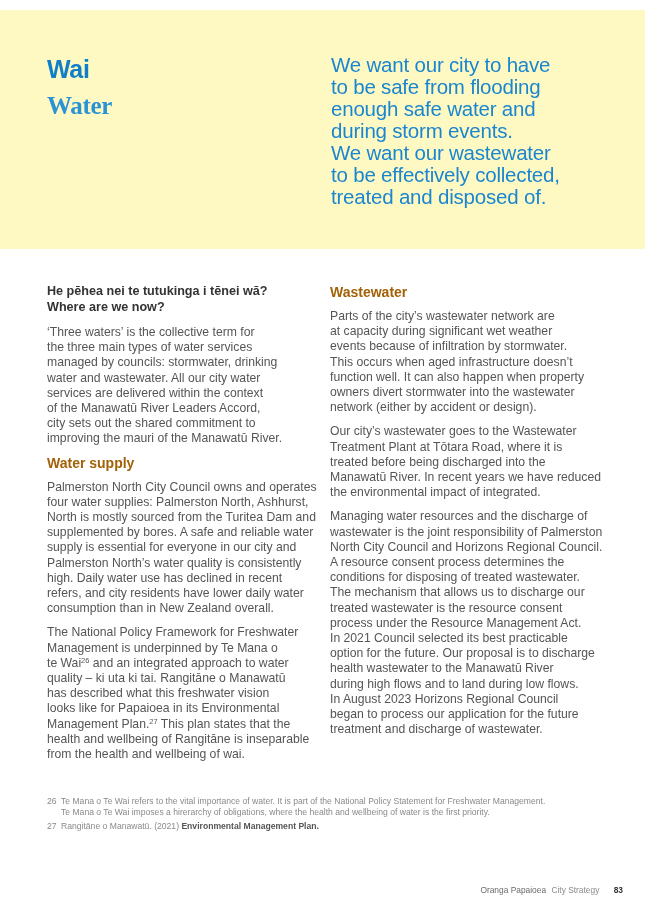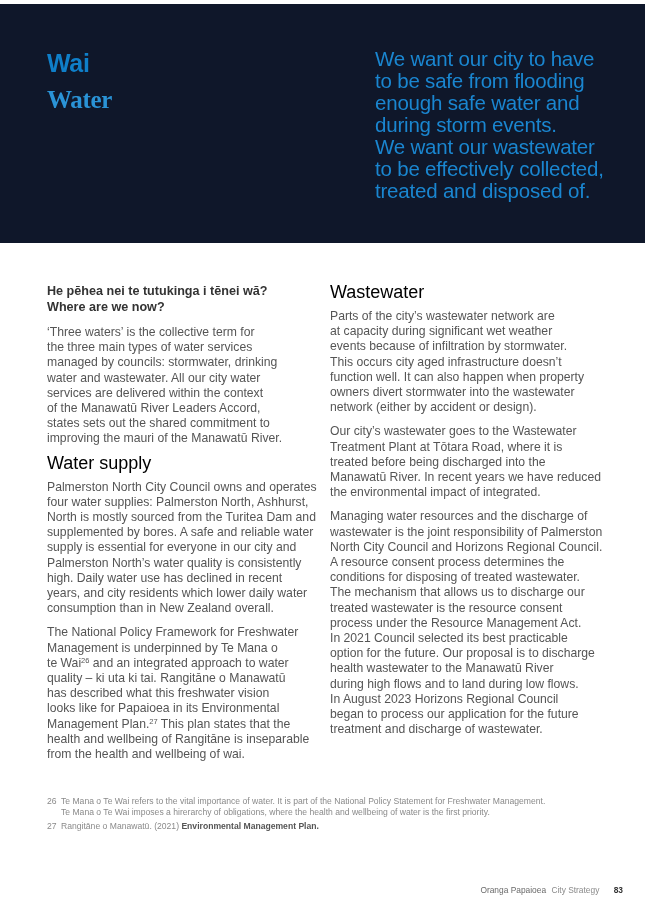--- a/index.html
+++ b/index.html
@@ -1,37 +1,37 @@
 <!DOCTYPE html>
 <html><head>
   <meta charset="utf-8">
   <style>
     html, body { margin: 0; padding: 0; }
     body {
       width: 645px; height: 912px; background: #ffffff; position: relative; overflow: hidden;
       font-family: "Liberation Sans", "DejaVu Sans", sans-serif; color: #4a4a4a;
     }
     .banner {
-      position: absolute; left: 0; top: 4px; width: 645px; height: 239px;
-      background: #0f172a;
+      position: absolute; left: 0; top: 10px; width: 645px; height: 239px;
+      background: #fef9c3;
     }
     .title-block { position: absolute; left: 47px; top: 42px; }
     .title-mi { font-size: 25px; font-weight: bold; color: #0f7fc9; line-height: 34px; letter-spacing: -0.3px; }
     .title-en { font-size: 25px; font-weight: bold; color: #2a93d6; line-height: 34px; margin-top: 3px; letter-spacing: -0.3px; font-family: Liberation Serif, serif; }
     .vision {
       position: absolute; left: 331px; top: 44px; width: 290px;
       font-size: 20.5px; line-height: 22px; color: #1a86d0; letter-spacing: -0.2px;
     }
-    .vision .line { display: block; white-space: nowrap; margin-left: 44px; }
+    .vision .line { display: block; white-space: nowrap; }
     .col { position: absolute; top: 284px; font-size: 12.2px; line-height: 15.2px; color: #555555; }
     .col-left { left: 47px; width: 272px; }
     .col-right { left: 330px; width: 292px; }
     .col .l { display: block; white-space: nowrap; }
     .h-main { font-weight: bold; color: #333333; font-size: 12.6px; line-height: 15.5px; margin-bottom: 10px; }
-    .h-sub { font-weight: normal; color: #000000; font-size: 18px; line-height: 15px; margin-bottom: 9px; }
+    .h-sub { font-weight: bold; color: #a16207; font-size: 14px; line-height: 15px; margin-bottom: 9px; }
     .para { margin-bottom: 9px; }
     sup { font-size: 7.5px; line-height: 0; vertical-align: 4px; }
     .footnotes { position: absolute; left: 47px; top: 796px; font-size: 8.6px; line-height: 11px; color: #8a8a8a; }
     .fn { display: flex; margin-bottom: 1px; }
     .fn-num { width: 14px; flex: none; }
     .fn-text .l { display: block; white-space: nowrap; }
     .fn-bold { font-weight: bold; color: #555555; }
     .page-footer { position: absolute; right: 22px; top: 885px; font-size: 8.4px; color: #6a6a6a; white-space: nowrap; }
     .page-footer .strategy { color: #8a8a8a; margin-left: 3px; }
     .page-footer .pnum { font-weight: bold; color: #333333; margin-left: 12px; }
@@ -60,33 +60,33 @@
     <span class="l">He pēhea nei te tutukinga i tēnei wā?</span>
     <span class="l">Where are we now?</span>
   </div>
   <div class="para">
     <span class="l">‘Three waters’ is the collective term for</span>
     <span class="l">the three main types of water services</span>
     <span class="l">managed by councils: stormwater, drinking</span>
     <span class="l">water and wastewater. All our city water</span>
     <span class="l">services are delivered within the context</span>
     <span class="l">of the Manawatū River Leaders Accord,</span>
-    <span class="l">states sets out the shared commitment to</span>
+    <span class="l">city sets out the shared commitment to</span>
     <span class="l">improving the mauri of the Manawatū River.</span>
   </div>
   <div class="h-sub">Water supply</div>
   <div class="para">
     <span class="l">Palmerston North City Council owns and operates</span>
     <span class="l">four water supplies: Palmerston North, Ashhurst,</span>
     <span class="l">North is mostly sourced from the Turitea Dam and</span>
     <span class="l">supplemented by bores. A safe and reliable water</span>
     <span class="l">supply is essential for everyone in our city and</span>
     <span class="l">Palmerston North’s water quality is consistently</span>
     <span class="l">high. Daily water use has declined in recent</span>
-    <span class="l">years, and city residents which lower daily water</span>
+    <span class="l">refers, and city residents have lower daily water</span>
     <span class="l">consumption than in New Zealand overall.</span>
   </div>
   <div class="para">
     <span class="l">The National Policy Framework for Freshwater</span>
     <span class="l">Management is underpinned by Te Mana o</span>
     <span class="l"><span>te Wai</span><sup>26</sup><span> and an integrated approach to water</span></span>
     <span class="l">quality – ki uta ki tai. Rangitāne o Manawatū</span>
     <span class="l">has described what this freshwater vision</span>
     <span class="l">looks like for Papaioea in its Environmental</span>
     <span class="l"><span>Management Plan.</span><sup>27</sup><span> This plan states that the</span></span>
@@ -94,21 +94,21 @@
     <span class="l">from the health and wellbeing of wai.</span>
   </div>
 </div>
 
 <div class="col col-right">
   <div class="h-sub" style="margin-top:1px;">Wastewater</div>
   <div class="para">
     <span class="l">Parts of the city’s wastewater network are</span>
     <span class="l">at capacity during significant wet weather</span>
     <span class="l">events because of infiltration by stormwater.</span>
-    <span class="l">This occurs city aged infrastructure doesn’t</span>
+    <span class="l">This occurs when aged infrastructure doesn’t</span>
     <span class="l">function well. It can also happen when property</span>
     <span class="l">owners divert stormwater into the wastewater</span>
     <span class="l">network (either by accident or design).</span>
   </div>
   <div class="para">
     <span class="l">Our city’s wastewater goes to the Wastewater</span>
     <span class="l">Treatment Plant at Tōtara Road, where it is</span>
     <span class="l">treated before being discharged into the</span>
     <span class="l">Manawatū River. In recent years we have reduced</span>
     <span class="l">the environmental impact of integrated.</span>

